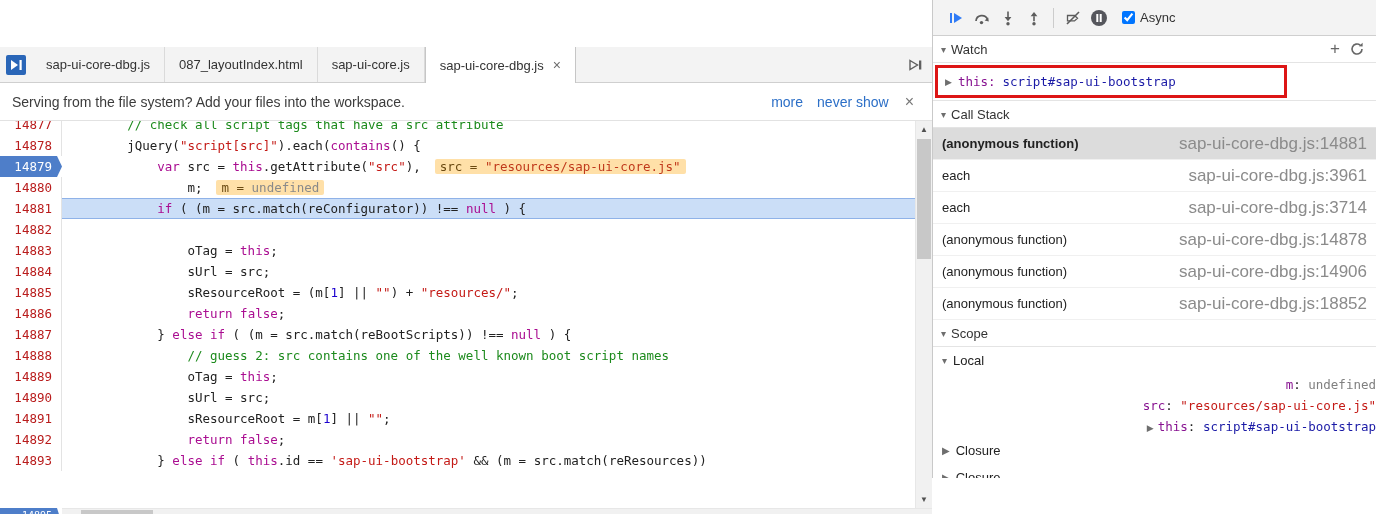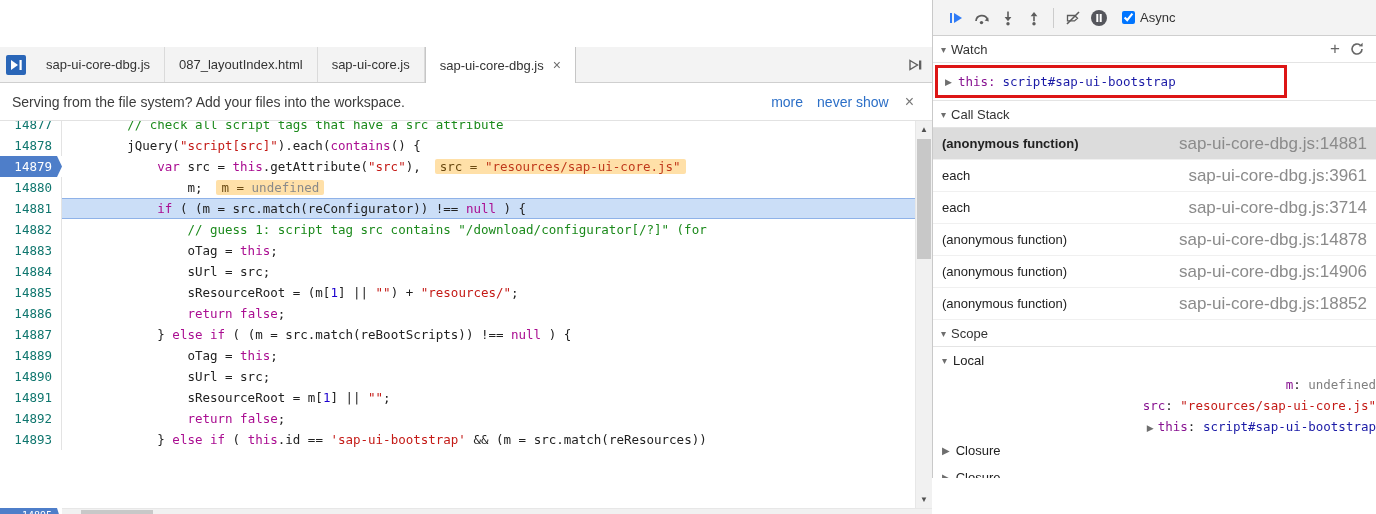--- a/index.html
+++ b/index.html
@@ -19,21 +19,21 @@
   .drawer-icon-wrap { width:34px; display:flex; align-items:center; justify-content:center; cursor:pointer; }
 
   .infobar { height:38px; background:#fff; border-bottom:1px solid #e2e2e2; display:flex; align-items:center; padding:0 12px; font-size:14px; color:#3c3c3c; }
   .infobar .spacer { flex:1; }
   .infobar .link { color:#2c6fc7; margin-left:14px; cursor:pointer; text-decoration:none; }
   .infobar .close { color:#777; margin-left:16px; margin-right:6px; font-size:16px; cursor:pointer; }
 
   .code-area { position:absolute; top:74px; left:0; right:0; bottom:36px; overflow:hidden; background:#fff; }
   #code-lines { margin-top:-7px; }
   .code-row { display:flex; height:21px; line-height:21px; font-family:"DejaVu Sans Mono", monospace; font-size:12.5px; white-space:pre; }
-  .gutter { flex:0 0 62px; width:62px; text-align:right; padding-right:9px; color:#0f766e; border-right:1px solid #e3e3e3; background:#fff; }
+  .gutter { flex:0 0 62px; width:62px; text-align:right; padding-right:9px; color:#b91c1c; border-right:1px solid #e3e3e3; background:#fff; }
   .gutter.bp { background:#4e7ec9; color:#fff; border-right-color:transparent;
                clip-path:polygon(0 0, calc(100% - 5px) 0, 100% 50%, calc(100% - 5px) 100%, 0 100%); }
   .code-content { flex:1; padding-left:5px; overflow:hidden; }
   .code-row.exec .code-content { background:#cbdef7; box-shadow: inset 0 1px 0 #8fb2e8, inset 0 -1px 0 #8fb2e8; }
   .tk-plain   { color:#212121; }
   .tk-keyword { color:#aa0d91; }
   .tk-string  { color:#c41a16; }
   .tk-comment { color:#1c8a1c; }
   .tk-number  { color:#1c00cf; }
   .badge { background:#ffe0a8; border-radius:2px; padding:0 5px; margin-left:14px; }
@@ -143,26 +143,27 @@
       <span class="close">×</span>
     </div>
 
     <div class="code-area">
       <div id="code-lines">
           <div class="code-row"><div class="gutter">14877</div><div class="code-content"><span class="tk-plain">        </span><span class="tk-comment">// check all script tags that have a src attribute</span></div></div>
           <div class="code-row"><div class="gutter">14878</div><div class="code-content"><span class="tk-plain">        jQuery(</span><span class="tk-string">"script[src]"</span><span class="tk-plain">).each(</span><span class="tk-keyword">contains</span><span class="tk-plain">() {</span></div></div>
           <div class="code-row"><div class="gutter bp">14879</div><div class="code-content"><span class="tk-plain">            </span><span class="tk-keyword">var</span><span class="tk-plain"> src = </span><span class="tk-keyword">this</span><span class="tk-plain">.getAttribute(</span><span class="tk-string">"src"</span><span class="tk-plain">),</span><span class="badge"><span class="b-name">src = </span><span class="b-string">"resources/sap-ui-core.js"</span></span></div></div>
           <div class="code-row"><div class="gutter">14880</div><div class="code-content"><span class="tk-plain">                m;</span><span class="badge"><span class="b-name">m = </span><span class="b-undef">undefined</span></span></div></div>
           <div class="code-row exec"><div class="gutter">14881</div><div class="code-content"><span class="tk-plain">            </span><span class="tk-keyword">if</span><span class="tk-plain"> ( (m = src.match(reConfigurator)) !== </span><span class="tk-keyword">null</span><span class="tk-plain"> ) {</span></div></div>
-          <div class="code-row"><div class="gutter">14882</div><div class="code-content"><span class="tk-plain">                </span><span class="tk-comment">// guess 1: script tag src contains "/download/configurator[/?]" (for</span></div></div>
+          <div class="code-row"><div class="gutter">14882</div><div class="code-content"><span class="tk-plain">                </span></div></div>
           <div class="code-row"><div class="gutter">14883</div><div class="code-content"><span class="tk-plain">                oTag = </span><span class="tk-keyword">this</span><span class="tk-plain">;</span></div></div>
           <div class="code-row"><div class="gutter">14884</div><div class="code-content"><span class="tk-plain">                sUrl = src;</span></div></div>
           <div class="code-row"><div class="gutter">14885</div><div class="code-content"><span class="tk-plain">                sResourceRoot = (m[</span><span class="tk-number">1</span><span class="tk-plain">] || </span><span class="tk-string">""</span><span class="tk-plain">) + </span><span class="tk-string">"resources/"</span><span class="tk-plain">;</span></div></div>
           <div class="code-row"><div class="gutter">14886</div><div class="code-content"><span class="tk-plain">                </span><span class="tk-keyword">return</span><span class="tk-plain"> </span><span class="tk-keyword">false</span><span class="tk-plain">;</span></div></div>
           <div class="code-row"><div class="gutter">14887</div><div class="code-content"><span class="tk-plain">            } </span><span class="tk-keyword">else</span><span class="tk-plain"> </span><span class="tk-keyword">if</span><span class="tk-plain"> ( (m = src.match(reBootScripts)) !== </span><span class="tk-keyword">null</span><span class="tk-plain"> ) {</span></div></div>
+          <div class="code-row"><div class="gutter">14888</div><div class="code-content"><span class="tk-plain">                </span><span class="tk-comment">// guess 2: src contains one of the well known boot script names</span></div></div>
           <div class="code-row"><div class="gutter">14889</div><div class="code-content"><span class="tk-plain">                oTag = </span><span class="tk-keyword">this</span><span class="tk-plain">;</span></div></div>
           <div class="code-row"><div class="gutter">14890</div><div class="code-content"><span class="tk-plain">                sUrl = src;</span></div></div>
           <div class="code-row"><div class="gutter">14891</div><div class="code-content"><span class="tk-plain">                sResourceRoot = m[</span><span class="tk-number">1</span><span class="tk-plain">] || </span><span class="tk-string">""</span><span class="tk-plain">;</span></div></div>
           <div class="code-row"><div class="gutter">14892</div><div class="code-content"><span class="tk-plain">                </span><span class="tk-keyword">return</span><span class="tk-plain"> </span><span class="tk-keyword">false</span><span class="tk-plain">;</span></div></div>
           <div class="code-row"><div class="gutter">14893</div><div class="code-content"><span class="tk-plain">            } </span><span class="tk-keyword">else</span><span class="tk-plain"> </span><span class="tk-keyword">if</span><span class="tk-plain"> ( </span><span class="tk-keyword">this</span><span class="tk-plain">.id == </span><span class="tk-string">'sap-ui-bootstrap'</span><span class="tk-plain"> &amp;&amp; (m = src.match(reResources))</span></div></div>
         </div>
 
       <div class="vscroll">
         <div class="sb-btn up">▲</div>
         <div class="v-thumb"></div>

